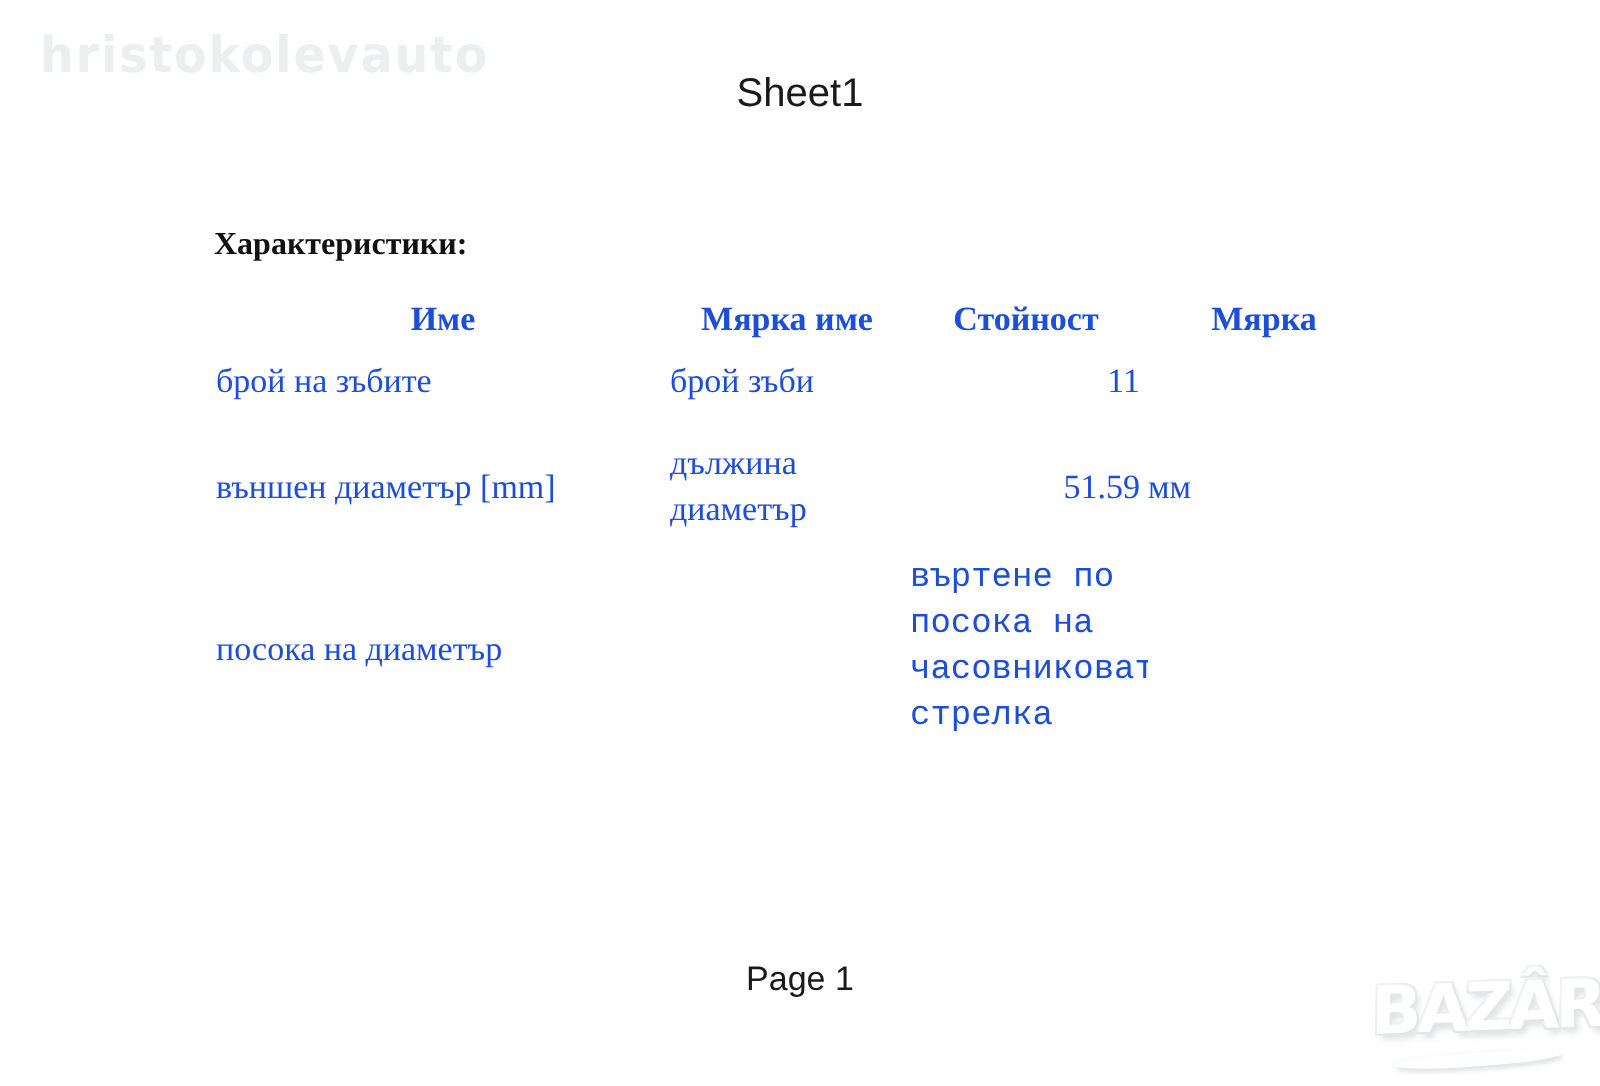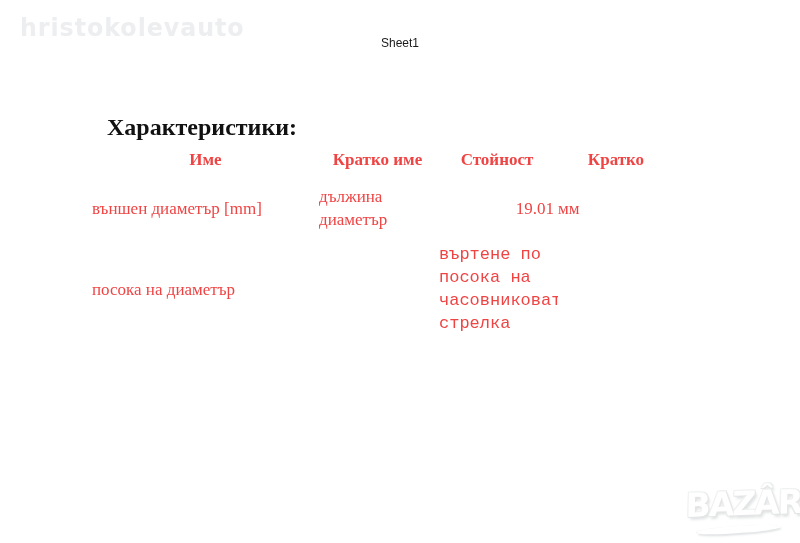--- a/index.html
+++ b/index.html
@@ -29,43 +29,43 @@
   }
 
   
   .sheet-title {
     position: absolute;
     left: 0;
     top: 36px;
     width: 100%;
     text-align: center;
     font-family: "Liberation Sans", "DejaVu Sans", sans-serif;
-    font-size: 12px;
+    font-size: 20px;
     color: #1a1a1a;
   }
 
   .section-heading {
     position: absolute;
     left: 107px;
     top: 114px;
-    font-size: 24px;
+    font-size: 16px;
     font-weight: bold;
     color: #111111;
   }
 
   table.char-table {
     position: absolute;
-    left: 92px;
+    left: 108px;
     top: 145px;
     width: 582px;
     border-collapse: collapse;
     table-layout: fixed;
     font-size: 17px;
     line-height: 23px;
-    color: #ef4444;
+    color: #1d4ed8;
   }
   table.char-table th, table.char-table td {
     padding: 0;
     vertical-align: middle;
     white-space: pre-line;
     overflow: hidden;
   }
   table.char-table th {
     font-weight: bold;
     text-align: center;
@@ -147,44 +147,51 @@
   <table class="char-table">
     <colgroup>
       <col style="width:227px">
       <col style="width:117px">
       <col style="width:122px">
       <col style="width:116px">
     </colgroup>
     <thead>
       <tr class="rh">
         <th>Име</th>
-        <th>Кратко име</th>
+        <th>Мярка име</th>
         <th>Стойност</th>
-        <th>Кратко</th>
+        <th>Мярка</th>
       </tr>
     </thead>
     <tbody>
+      <tr class="r1">
+        <td class="c-name">брой на зъбите</td>
+        <td class="c-short">брой зъби</td>
+        <td class="c-value num">11</td>
+        <td class="c-unit"></td>
+      </tr>
       <tr class="r4">
         <td class="c-name">външен диаметър [mm]</td>
         <td class="c-short">дължина
 диаметър</td>
-        <td class="c-value num">19.01</td>
+        <td class="c-value num">51.59</td>
         <td class="c-unit">мм</td>
       </tr>
       <tr class="r5">
         <td class="c-name">посока на диаметър</td>
         <td class="c-short"></td>
         <td class="c-value txt">въртене по
 посока на
 часовниковата
 стрелка</td>
         <td class="c-unit"></td>
       </tr>
     </tbody>
   </table>
 
+  <div class="page-number">Page 1</div>
 
   <div class="bazar-logo">
     <span class="bazar-text">BAZÂR</span>
     <span class="bazar-underline"></span>
   </div>
 
 </div>
 
 </body></html>

